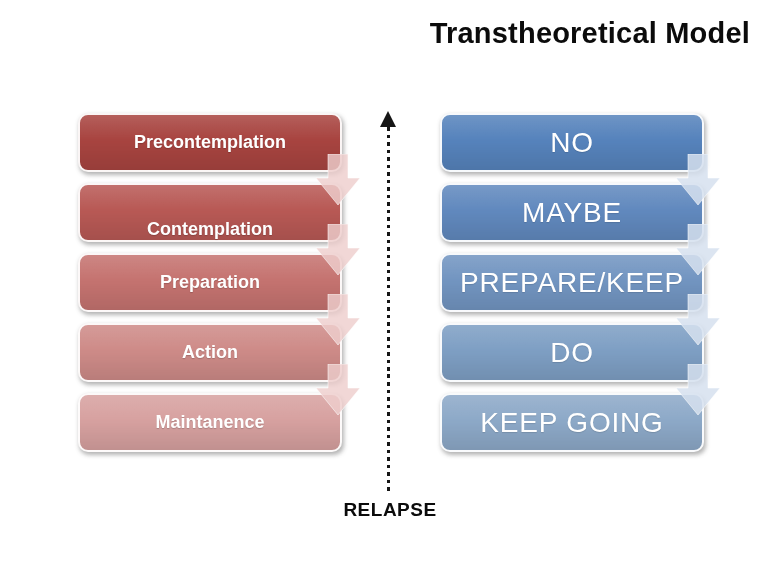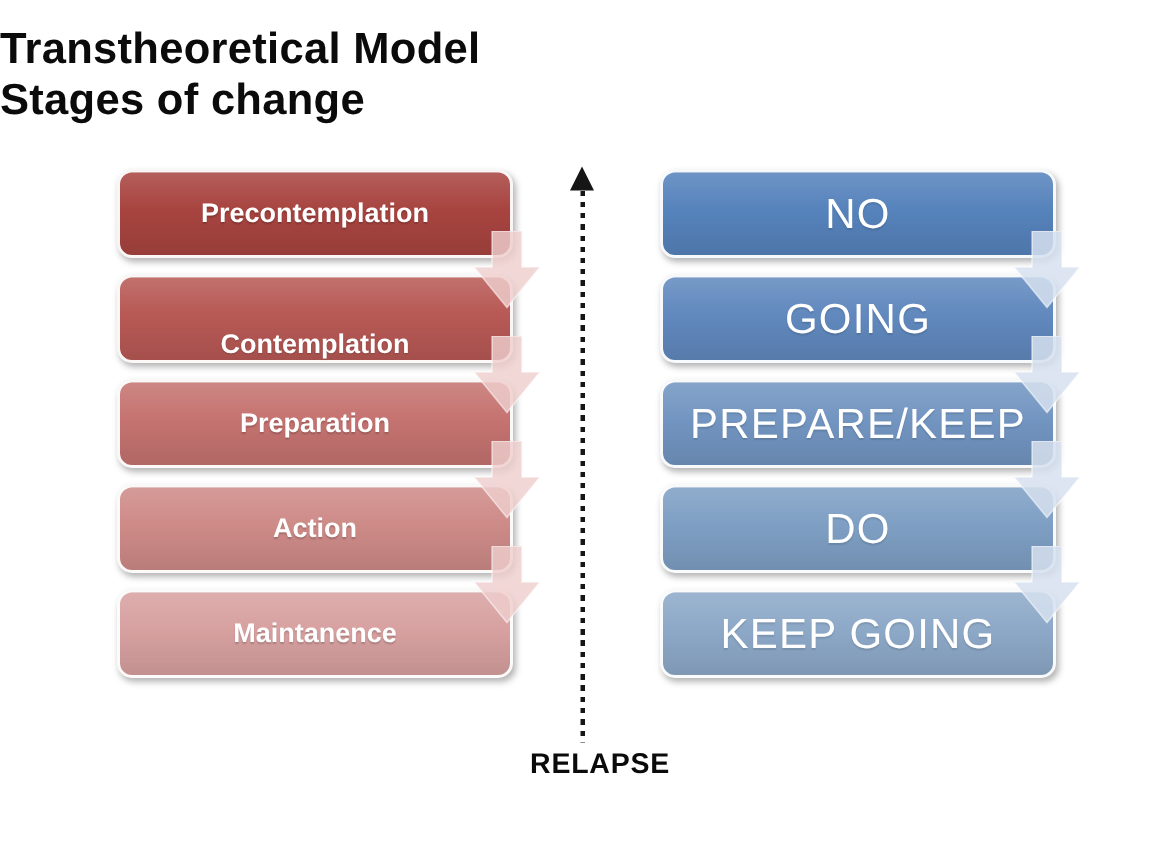--- a/index.html
+++ b/index.html
@@ -9,21 +9,21 @@
     height: 577px;
     background: #ffffff;
     overflow: hidden;
     font-family: "Liberation Sans", sans-serif;
   }
   .title {
     position: absolute;
     top: 16px;
     left: 0;
     width: 750px;
-    text-align: left;
+    text-align: right;
     font-size: 29px;
     font-weight: bold;
     color: #0b0b0b;
     line-height: 34px;
     letter-spacing: 0.2px;
   }
   .column {
     position: absolute;
     top: 113px;
     width: 264px;
@@ -86,38 +86,37 @@
     left: 380px;
     top: 111px;
     width: 0;
     height: 0;
     border-left: 8.5px solid transparent;
     border-right: 8.5px solid transparent;
     border-bottom: 16px solid #161616;
   }
   .relapse {
     position: absolute;
-    left: 330px;
+    left: 320px;
     top: 499px;
     width: 140px;
     text-align: center;
     font-size: 19px;
     font-weight: bold;
     color: #0b0b0b;
     letter-spacing: 0.5px;
   }
 </style>
 </head>
 <body>
 
 <div class="slide">
 
   <div class="title">
     <div>Transtheoretical Model</div>
-    <div>Stages of change</div>
   </div>
 
   <div class="column left">
     <div class="stage-box" style="background-color: rgb(168, 68, 64);">
       <span>Precontemplation</span>
     </div>
     <div class="stage-box" style="background-color: rgb(184, 89, 85); align-items: flex-end;">
       <span>Contemplation</span>
     </div>
     <div class="stage-box" style="background-color: rgb(197, 115, 112);">
@@ -129,21 +128,21 @@
     <div class="stage-box" style="background-color: rgb(215, 161, 160);">
       <span>Maintanence</span>
     </div>
   </div>
 
   <div class="column right">
     <div class="stage-box" style="background-color: rgb(86, 131, 188);">
       <span>NO</span>
     </div>
     <div class="stage-box" style="background-color: rgb(97, 137, 190);">
-      <span>GOING</span>
+      <span>MAYBE</span>
     </div>
     <div class="stage-box" style="background-color: rgb(114, 149, 193);">
       <span>PREPARE/KEEP</span>
     </div>
     <div class="stage-box" style="background-color: rgb(126, 159, 196);">
       <span>DO</span>
     </div>
     <div class="stage-box" style="background-color: rgb(141, 169, 200);">
       <span>KEEP GOING</span>
     </div>

